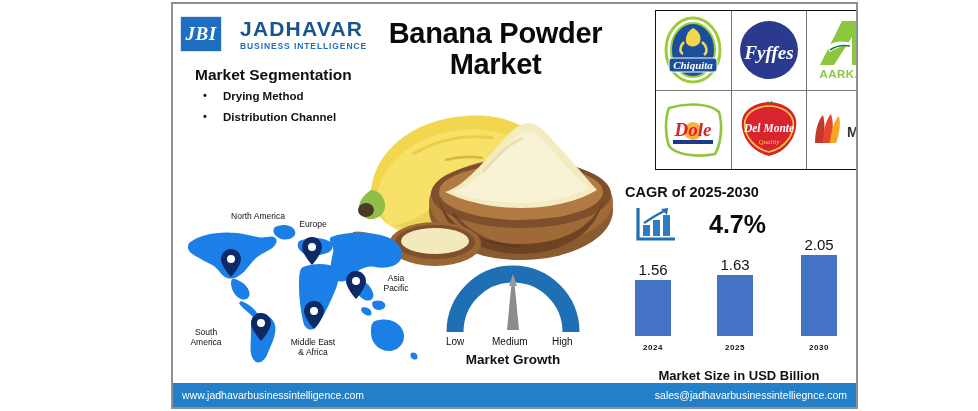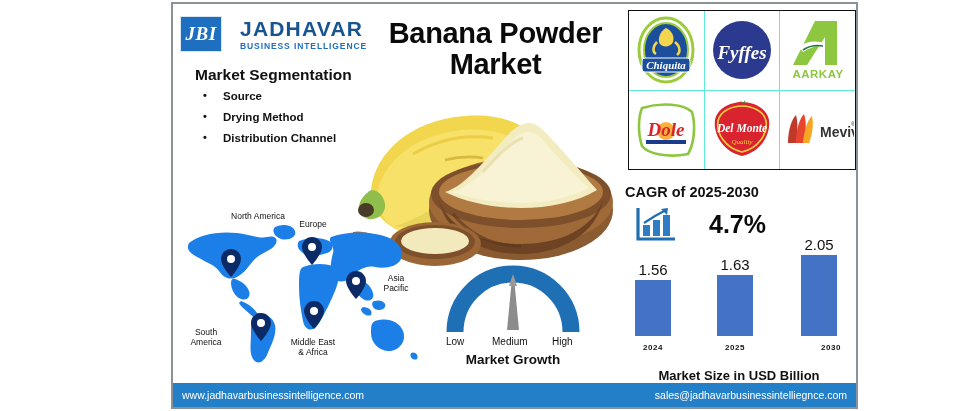--- a/index.html
+++ b/index.html
@@ -45,23 +45,23 @@
     font-size:29px;font-weight:bold;color:#0a0a0a;line-height:1.08;
     letter-spacing:-.3px;
   }
 
   
   #photo{position:absolute;left:180px;top:90px;width:275px;height:175px;}
   #photo svg{display:block;}
 
   
   #logo-grid{
-    position:absolute;left:455px;top:6px;width:228px;height:160px;
+    position:absolute;left:482px;top:6px;width:228px;height:160px;
     display:grid;grid-template-columns:1fr 1fr 1fr;grid-template-rows:1fr 1fr;
-    background:#5eead4;gap:1px;border:1px solid #111;box-sizing:border-box;
+    background:#737373;gap:1px;border:1px solid #111;box-sizing:border-box;
   }
   .logo-cell{background:#ffffff;display:flex;align-items:center;justify-content:center;overflow:hidden;}
   .logo-cell svg{display:block;}
 
   
   #cagr{position:absolute;left:452px;top:180px;width:230px;}
   #cagr-label{font-size:14.5px;font-weight:bold;color:#111;}
   #cagr-row{display:flex;align-items:center;margin-top:6px;}
   #cagr-icon{width:42px;height:36px;margin-left:10px;}
   #cagr-value{font-size:25px;font-weight:bold;color:#0a0a0a;margin-left:32px;}
@@ -110,21 +110,20 @@
         <div id="logo-name">JADHAVAR</div>
         <div id="logo-sub">BUSINESS INTELLIGENCE</div>
       </div>
     </div>
 
     <div id="title">Banana Powder Market</div>
 
     <div id="seg">
       <div id="seg-title">Market Segmentation</div>
       <ul id="seg-list">
-        <li>Source</li>
         <li>Drying Method</li>
         <li>Distribution Channel</li>
       </ul>
     </div>
 
     <div id="photo">
       <svg width="275" height="175" viewBox="0 0 275 175">
 
         <path d="M18 96 C22 58 58 26 112 22 C150 19 176 32 186 48 C170 44 150 48 134 60 C110 78 96 104 84 124 C70 146 44 140 30 126 C22 118 17 108 18 96 Z" fill="#f2d64d"></path>
         <path d="M24 100 C30 68 62 40 110 36 C142 33 166 44 176 57 C160 54 142 59 128 70 C106 87 94 110 83 128 C70 148 48 142 36 130 C28 122 23 110 24 100 Z" fill="#f7e169"></path>
@@ -243,21 +242,21 @@
         <div class="bar-col" style="left:96px;">
           <div class="bar-val">1.63</div>
           <div class="bar-rect" style="height:61px;"></div>
         </div>
         <div class="bar-year" style="left:92px;">2025</div>
 
         <div class="bar-col" style="left:180px;">
           <div class="bar-val">2.05</div>
           <div class="bar-rect" style="height:81px;"></div>
         </div>
-        <div class="bar-year" style="left:188px;">2030</div>
+        <div class="bar-year" style="left:176px;">2030</div>
       </div>
       <div id="bar-caption">Market Size in USD Billion</div>
     </div>
 
     <div id="map">
       <svg width="245" height="160" viewBox="0 0 245 160">
         <g fill="#1C7FE8">
 
           <path d="M10 34 C20 26 38 22 58 24 C70 25 80 30 88 28 C96 26 100 30 96 36 C92 42 82 44 76 50
                    C70 56 66 64 58 68 C50 72 44 68 40 62 C36 56 28 54 22 50 C14 46 6 42 10 34 Z"></path>

